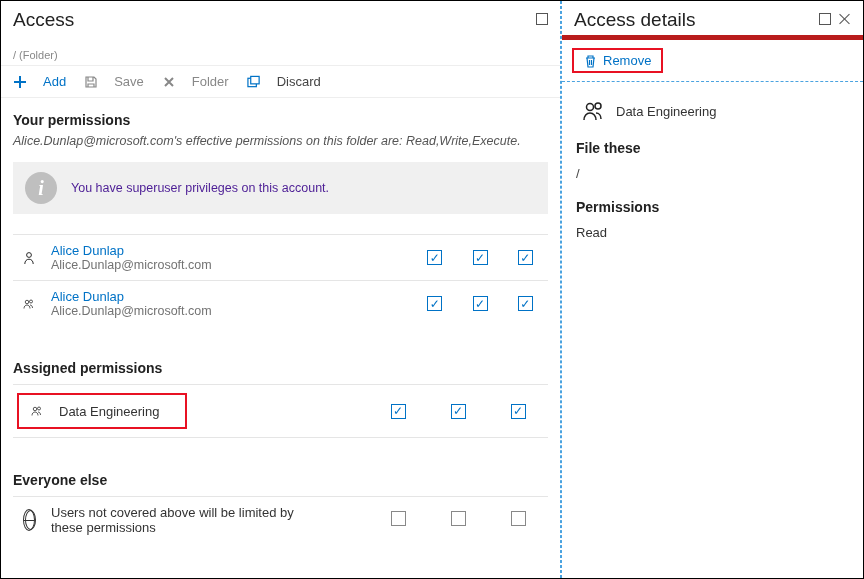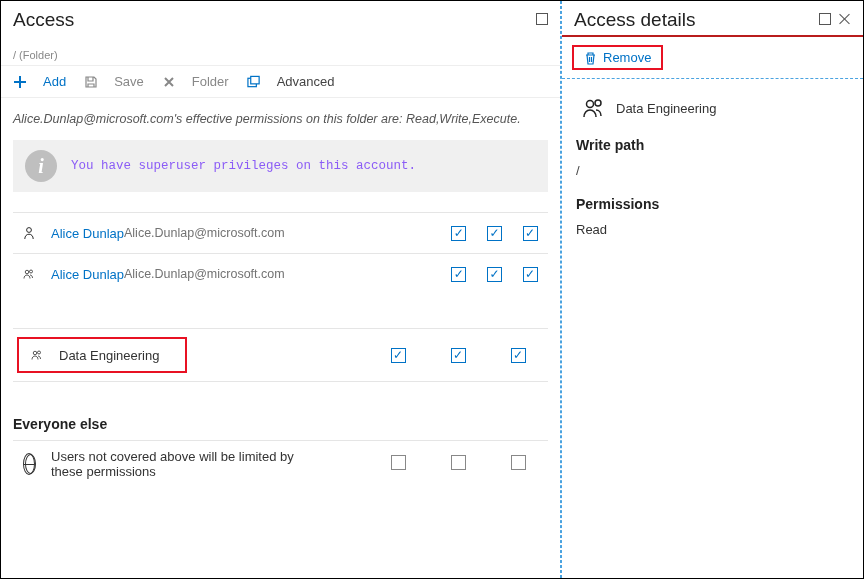--- a/index.html
+++ b/index.html
@@ -23,44 +23,44 @@
   .tb-btn { display: flex; align-items: center; gap: 16px; font-size: 13px; cursor: pointer; color: #888; }
   .tb-btn.add { color: #0072c6; }
   .tb-btn .icon { width: 14px; height: 14px; display:inline-flex; align-items:center; justify-content:center;}
   
   .content { padding: 14px 12px 12px 12px; overflow-y: auto; }
   .sec-title { font-weight: 600; font-size: 14px; color: #222; margin-bottom: 6px; }
   .desc { font-size: 12.5px; color: #555; margin-bottom: 14px; font-style: italic; }
   
   .info-box { background: #f0f0f0; display: flex; align-items: center; gap: 14px; padding: 10px 12px; margin-bottom: 20px; }
   .info-circle { width: 32px; height: 32px; border-radius: 50%; background: #bfbfbf; color: #fff; display:flex; align-items:center; justify-content:center; font-style: italic; font-family: Georgia, serif; font-size: 20px; font-weight: bold; }
-  .info-text { font-size: 12.5px; color: #8b5cf6; font-family: Liberation Mono, monospace; }
+  .info-text { font-size: 12.5px; color: #4c1d95; }
   
   table.perm { width: 100%; border-collapse: collapse; }
   table.perm th { text-align: left; font-weight: 600; font-size: 14px; color: #222; padding-bottom: 8px; }
   table.perm th.col { text-align: center; font-size: 13px; width: 60px; }
   table.perm td { border-top: 1px solid #e5e5e5; padding: 8px 4px; vertical-align: middle; }
   table.perm td.chk { text-align: center; }
   .namecell { display:flex; align-items: center; gap: 10px;}
-  .namecell .who { display:flex; flex-direction:row; }
+  .namecell .who { display:flex; flex-direction:column; }
   .namecell .link { color: #0072c6; font-size: 13px; }
   .namecell .email { color: #737373; font-size: 12.5px; }
   .p-icon { width: 24px; height: 24px; display:inline-flex; align-items:center; justify-content:center; padding-left:6px; padding-right:6px;}
   
   .checkbox { width: 15px; height: 15px; border: 1px solid #0072c6; display: inline-flex; align-items: center; justify-content: center; background:#fff; }
   .checkbox.unchecked { border-color: #888; }
   .check-mark { color: #0072c6; font-size: 12px; line-height:1;}
   
   .sec-gap { height: 26px; }
   .sec-sub { font-weight: 600; font-size: 14px; color: #222; margin-bottom: 8px; }
   
   .highlight-red { border: 2px solid #e81123; }
   .row-de .namecell { padding: 4px 6px; }
   
-  .right .toolbar { border-top:2px solid #b91c1c; border-bottom: none;}
+  .right .toolbar { border-top:5px solid #b91c1c; border-bottom: none;}
   .remove-box { border: 2px solid #e81123; padding: 3px 10px; display:inline-flex; align-items:center; gap:6px; color:#0072c6; cursor:pointer; font-size:13px;}
   .right-sep { border-top:1px dashed #4aa3e0; }
   .right-content { padding: 14px 14px; }
   .rc-title { font-weight: 600; font-size: 14px; color:#222; margin-bottom: 10px; }
   .rc-row { display:flex; align-items:center; gap:10px; padding: 4px 0 18px 6px; color:#333; }
   .rc-text { font-size: 13px; }
   .filepath { font-size: 13px; color:#444; margin-bottom: 18px; }
   
   .globe { width:22px; height:22px; border:1.5px solid #333; border-radius:50%; position:relative; }
   .globe::before { content:""; position:absolute; left:0; right:0; top:50%; height:1px; background:#333;}
@@ -109,25 +109,26 @@
         </span>
         <span>Folder</span>
       </div>
       <div class="tb-btn">
         <span class="icon">
           <svg width="15" height="14" viewBox="0 0 15 14">
               <rect x="1" y="3" width="9" height="9" fill="none" stroke="#0072c6" stroke-width="1.3"></rect>
               <rect x="4" y="1" width="9" height="8" fill="#fff" stroke="#0072c6" stroke-width="1.3"></rect>
             </svg>
         </span>
-        <span style="color:#444">Advanced</span>
+        <span style="color:#444">Discard</span>
       </div>
     </div>
 
     <div class="content">
+      <div class="sec-title">Your permissions</div>
       <div class="desc">Alice.Dunlap@microsoft.com's effective permissions on this folder are: Read,Write,Execute.</div>
 
       <div class="info-box">
         <div class="info-circle">i</div>
         <div class="info-text">You have superuser privileges on this account.</div>
       </div>
 
       <table class="perm">
         <tbody>
         <tr>
@@ -182,20 +183,21 @@
                   <span class="check-mark">✓</span>
                 </span></td>
         </tr>
         <tr>
               <td colspan="4" style="border:none;height:8px;padding:0"></td>
             </tr>
       </tbody>
         </table>
 
       <div class="sec-gap"></div>
+      <div class="sec-sub">Assigned permissions</div>
       <table class="perm">
         <tbody>
             <tr class="row-de">
           <td style="border-top:1px solid #e5e5e5;">
             <div class="namecell highlight-red" style="width:170px;">
               <span class="p-icon">
                 <svg width="24" height="22" viewBox="0 0 24 22">
                       <circle cx="8" cy="7" r="3.5" fill="none" stroke="#222" stroke-width="1.5"></circle>
                       <path d="M2 20c0-4 2.5-7 6-7s6 3 6 7" fill="none" stroke="#222" stroke-width="1.5"></path>
                       <circle cx="16" cy="6" r="3" fill="none" stroke="#222" stroke-width="1.5"></circle>
@@ -267,19 +269,19 @@
         <span>
           <svg width="24" height="22" viewBox="0 0 24 22">
               <circle cx="8" cy="7" r="3.5" fill="none" stroke="#222" stroke-width="1.5"></circle>
               <path d="M2 20c0-4 2.5-7 6-7s6 3 6 7" fill="none" stroke="#222" stroke-width="1.5"></path>
               <circle cx="16" cy="6" r="3" fill="none" stroke="#222" stroke-width="1.5"></circle>
               <path d="M14 13c3 0 5 2.5 5 6" fill="none" stroke="#222" stroke-width="1.5"></path>
             </svg>
         </span>
         <span class="rc-text">Data Engineering</span>
       </div>
-      <div class="rc-title">Write path</div>
+      <div class="rc-title">File these</div>
       <div class="filepath">/</div>
       <div class="rc-title">Permissions</div>
       <div class="rc-text">Read</div>
     </div>
   </div>
 </div>
 
 </body></html>

